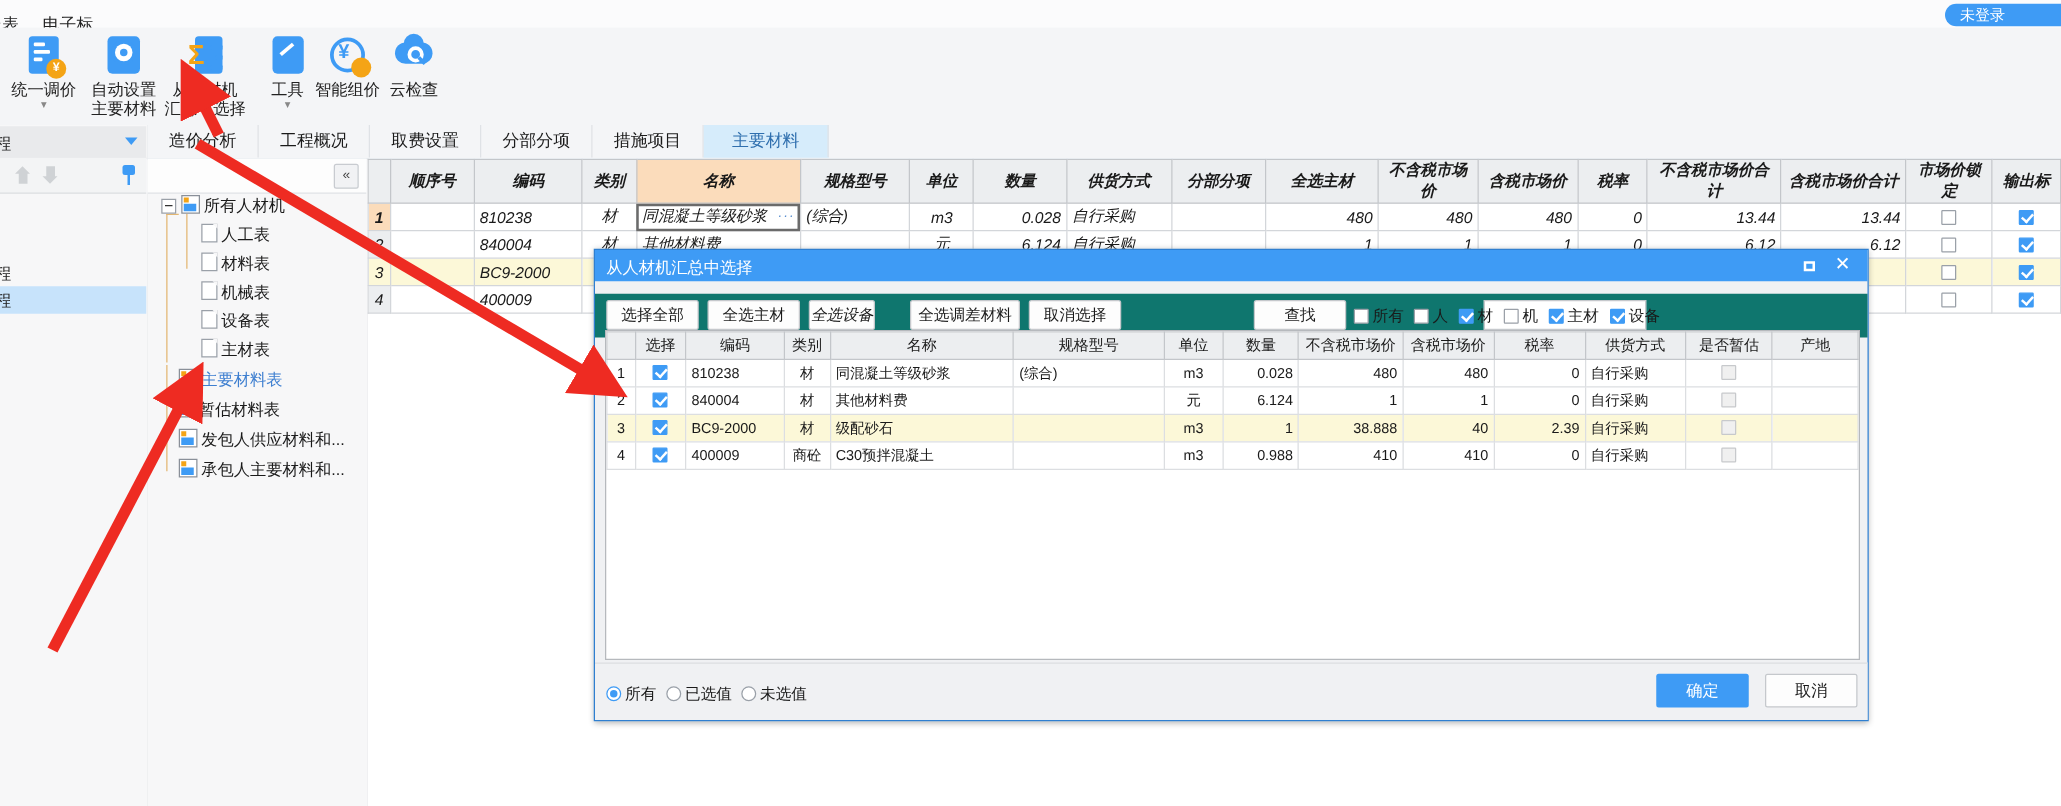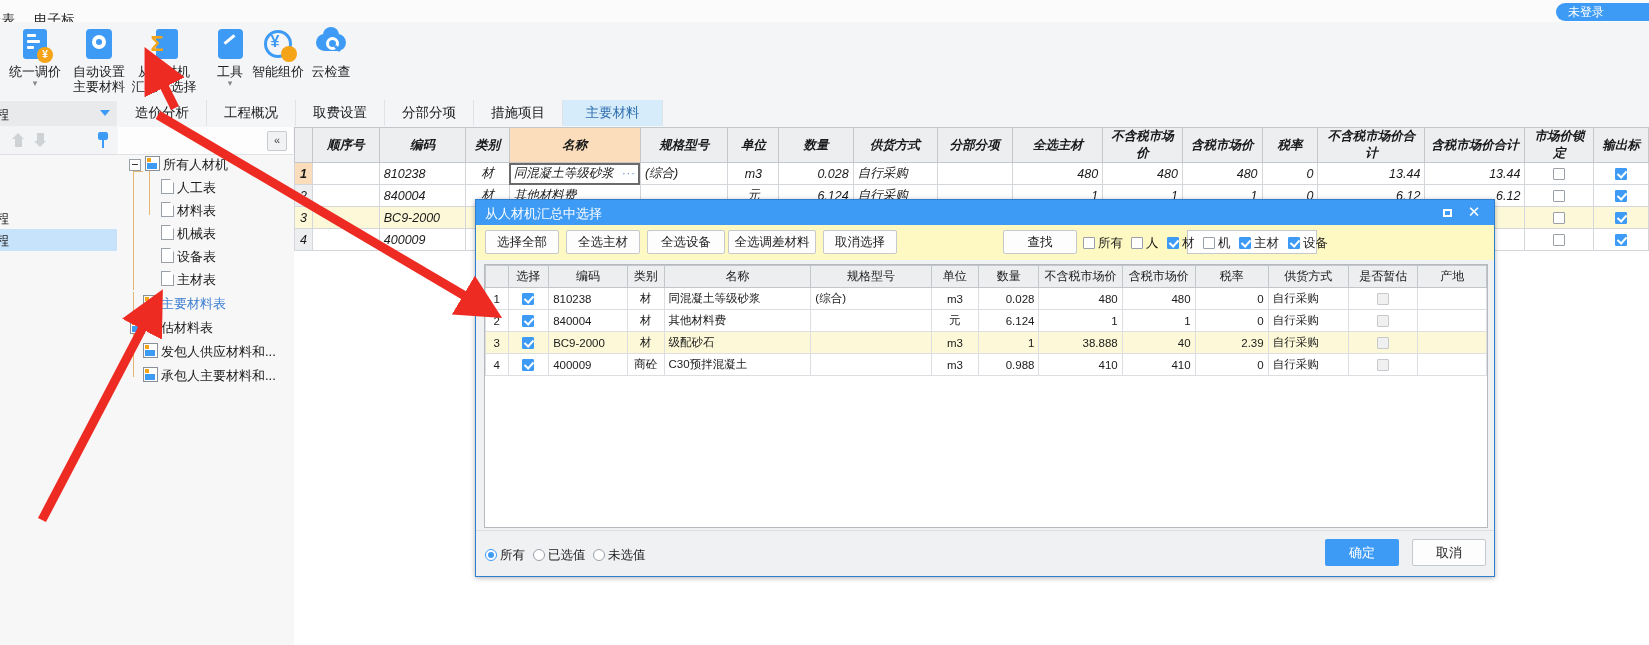--- a/index.html
+++ b/index.html
@@ -124,21 +124,21 @@
 
   
   #dialog{left:475px;top:199px;width:1018px;height:376px;background:#f0f1f3;
           border:1px solid #2f7fd0;box-shadow:0 1px 5px rgba(0,0,0,.3);}
   #dlg-title{position:absolute;left:0;top:0;width:100%;height:25px;background:#3e9bf5;color:#fff;}
   #dlg-title .t{position:absolute;left:9px;top:5px;font-size:13px;}
   #dlg-max{position:absolute;right:38px;top:5px;width:16px;height:16px;}
   #dlg-max::after{content:"";position:absolute;left:3px;top:4px;width:9px;height:8px;border:2px solid #fff;box-sizing:border-box;}
   #dlg-close{position:absolute;right:12px;top:3px;width:16px;height:18px;color:#fff;font-size:15px;
              line-height:18px;text-align:center;font-weight:bold;}
-  #dlg-toolbar{position:absolute;left:0;top:25px;width:100%;height:35px;background:#fef9c3;}
+  #dlg-toolbar{position:absolute;left:0;top:35px;width:100%;height:35px;background:#0f766e;}
   .tb-btn{position:absolute;top:5px;height:24px;line-height:22px;background:#fdfdfd;border:1px solid #c5c8cc;
           border-radius:2px;font-size:12.5px;color:#1a1a1a;text-align:center;box-sizing:border-box;}
   #tb-input{position:absolute;top:5px;left:711px;width:130px;height:24px;background:#fff;border:1px solid #c5c8cc;box-sizing:border-box;}
   .tb-chk{position:absolute;top:10px;font-size:12.5px;color:#1a1a1a;white-space:nowrap;}
   .tb-chk .cb{margin-right:3px;}
   #dlg-grid{position:absolute;left:8px;top:64px;width:1002px;height:262px;background:#fff;border:1px solid #b6b9bd;overflow:hidden;}
   table.d{border-collapse:collapse;table-layout:fixed;font-size:11.5px;}
   table.d th{background:#eceef0;border:1px solid #c3c6ca;height:21px;font-weight:normal;
              color:#1a1a1a;font-size:12px;padding:0 2px;}
   table.d td{border:1px solid #dcdee1;height:21px;padding:0 4px;white-space:nowrap;overflow:hidden;}
@@ -284,21 +284,21 @@
   <span class="glyph g-doc"></span><span>设备表</span>
 </div>
 <div class="tnode abs" style="left:161px;top:269px;">
   <span class="glyph g-doc"></span><span>主材表</span>
 </div>
 
 <div class="abs vline" style="left:133px;top:292px;height:85px;"></div>
 <div class="tnode abs link" style="left:143px;top:293px;">
   <span class="glyph g-rep"></span><span>主要材料表</span>
 </div>
-<div class="tnode abs" style="left:130px;top:317px;">
+<div class="tnode abs" style="left:141px;top:317px;">
   <span class="glyph g-rep"></span><span>暂估材料表</span>
 </div>
 <div class="tnode abs" style="left:143px;top:341px;">
   <span class="glyph g-rep"></span><span>发包人供应材料和...</span>
 </div>
 <div class="tnode abs" style="left:143px;top:365px;">
   <span class="glyph g-rep"></span><span>承包人主要材料和...</span>
 </div>
 
 <div class="abs" id="grid">
@@ -434,21 +434,21 @@
 
   <div id="dlg-title">
     <span class="t">从人材机汇总中选择</span>
     <span id="dlg-max"></span>
     <span id="dlg-close">✕</span>
   </div>
 
   <div id="dlg-toolbar">
     <div class="tb-btn" style="left:9px;width:74px;">选择全部</div>
     <div class="tb-btn" style="left:90px;width:74px;">全选主材</div>
-    <div class="tb-btn" style="left:171px;width:78px;">全选设备</div>
+    <div class="tb-btn" style="left:171px;width:53px;font-style:italic;">全选设备</div>
     <div class="tb-btn" style="left:252px;width:88px;">全选调差材料</div>
     <div class="tb-btn" style="left:347px;width:74px;">取消选择</div>
     <input id="tb-input" value="" style="">
     <div class="tb-btn" style="left:527px;width:74px;">查找</div>
 
     <span class="tb-chk" style="left:607px;"><span class="cb"></span><span>所有</span></span>
     <span class="tb-chk" style="left:655px;"><span class="cb"></span><span>人</span></span>
     <span class="tb-chk" style="left:691px;"><span class="cb on"></span><span>材</span></span>
     <span class="tb-chk" style="left:727px;"><span class="cb"></span><span>机</span></span>
     <span class="tb-chk" style="left:763px;"><span class="cb on"></span><span>主材</span></span>

